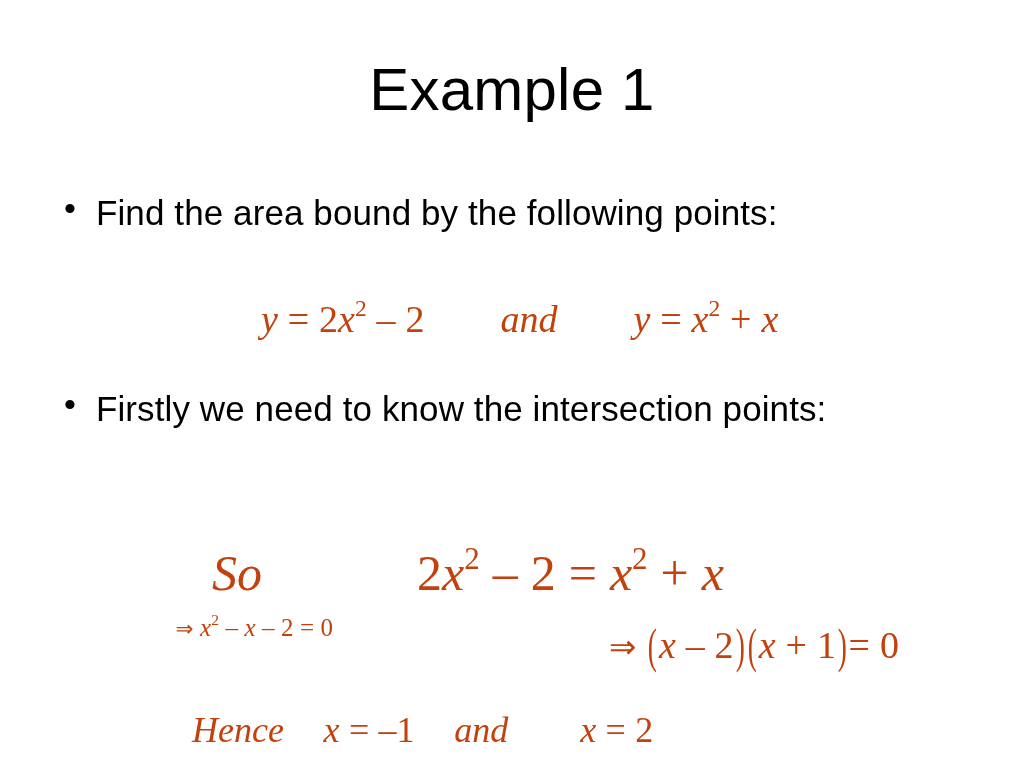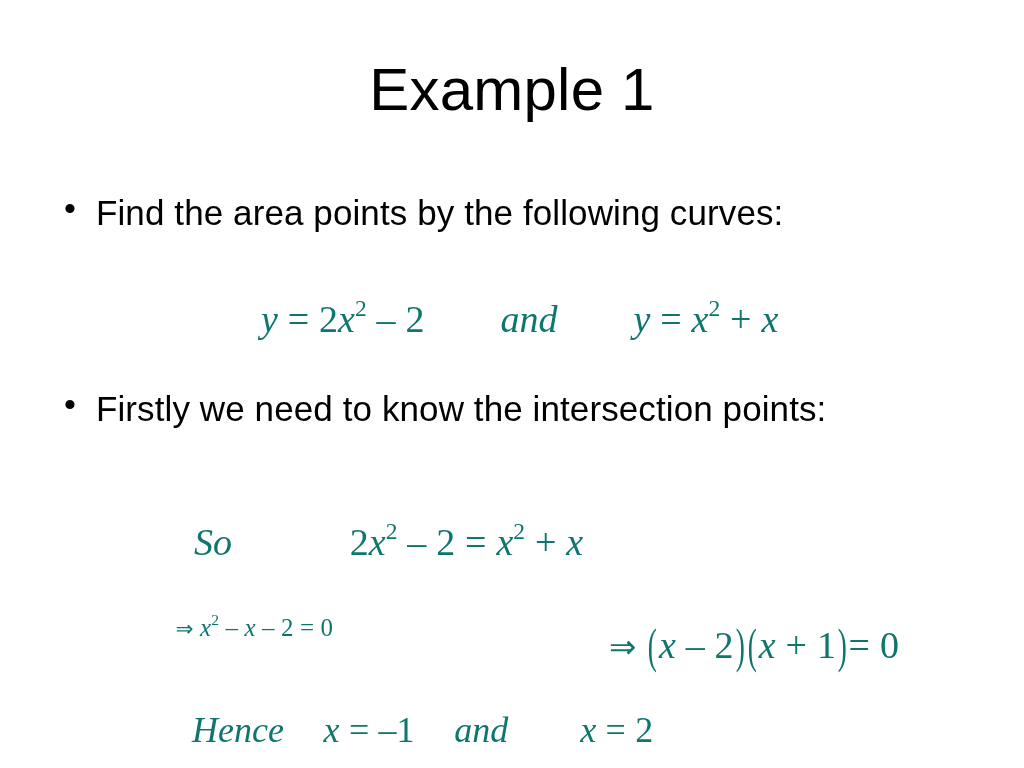--- a/index.html
+++ b/index.html
@@ -83,21 +83,21 @@
     left: 64px;
     top: 382px;
     width: 810px;
   }
 
   
   .eq {
     position: absolute;
     font-family: "Liberation Serif", "DejaVu Serif", serif;
     font-style: italic;
-    color: #0f766e;
+    color: #c2410c;
     white-space: pre;
     line-height: 1;
   }
   .eq .num,
   .eq .op,
   .eq .paren {
     font-style: normal;
   }
   .eq sup {
     font-style: normal;
@@ -122,37 +122,37 @@
   .eq .arrow {
     font-style: normal;
     font-family: "DejaVu Sans", sans-serif;
     font-size: 0.86em;
   }
   .eq .sp-sm { display: inline-block; width: 0.26em; }
   .eq .sp-md { display: inline-block; width: 1.1em; }
   .eq .sp-lg { display: inline-block; width: 2.0em; }
 
   #eq-curves   { left: 204px; top: 262px; font-size: 38px; }
-  #eq-so       { left: 137px; top: 485px; font-size: 38px; }
+  #eq-so       { left: 137px; top: 498px; font-size: 50px; }
   #eq-expand   { left: 138px; top: 590px; font-size: 25px; }
   #eq-factor   { left: 552px; top: 588px; font-size: 38px; }
   #eq-hence    { left: 138px; top: 676px; font-size: 36px; }
 </style>
 </head>
 <body>
 
 <div class="slide">
 
   <div class="slide-title">Example 1</div>
 
   <div class="body-area">
 
     <div class="bullet-row" id="bullet-1">
       <span class="bullet-mark">•</span>
-      <span class="bullet-text">Find the area points by the following curves:</span>
+      <span class="bullet-text">Find the area bound by the following points:</span>
     </div>
 
     <div class="eq" id="eq-curves">
       <span class="var">y</span><span class="sp-sm"></span><span class="op">=</span><span class="sp-sm"></span><span class="num">2</span><span class="var">x</span><sup>2</sup><span class="sp-sm"></span><span class="op">–</span><span class="sp-sm"></span><span class="num">2</span><span class="sp-lg"></span><span class="word">and</span><span class="sp-lg"></span><span class="var">y</span><span class="sp-sm"></span><span class="op">=</span><span class="sp-sm"></span><span class="var">x</span><sup>2</sup><span class="sp-sm"></span><span class="op">+</span><span class="sp-sm"></span><span class="var">x</span>
     </div>
 
     <div class="bullet-row" id="bullet-2">
       <span class="bullet-mark">•</span>
       <span class="bullet-text">Firstly we need to know the intersection points:</span>
     </div>

